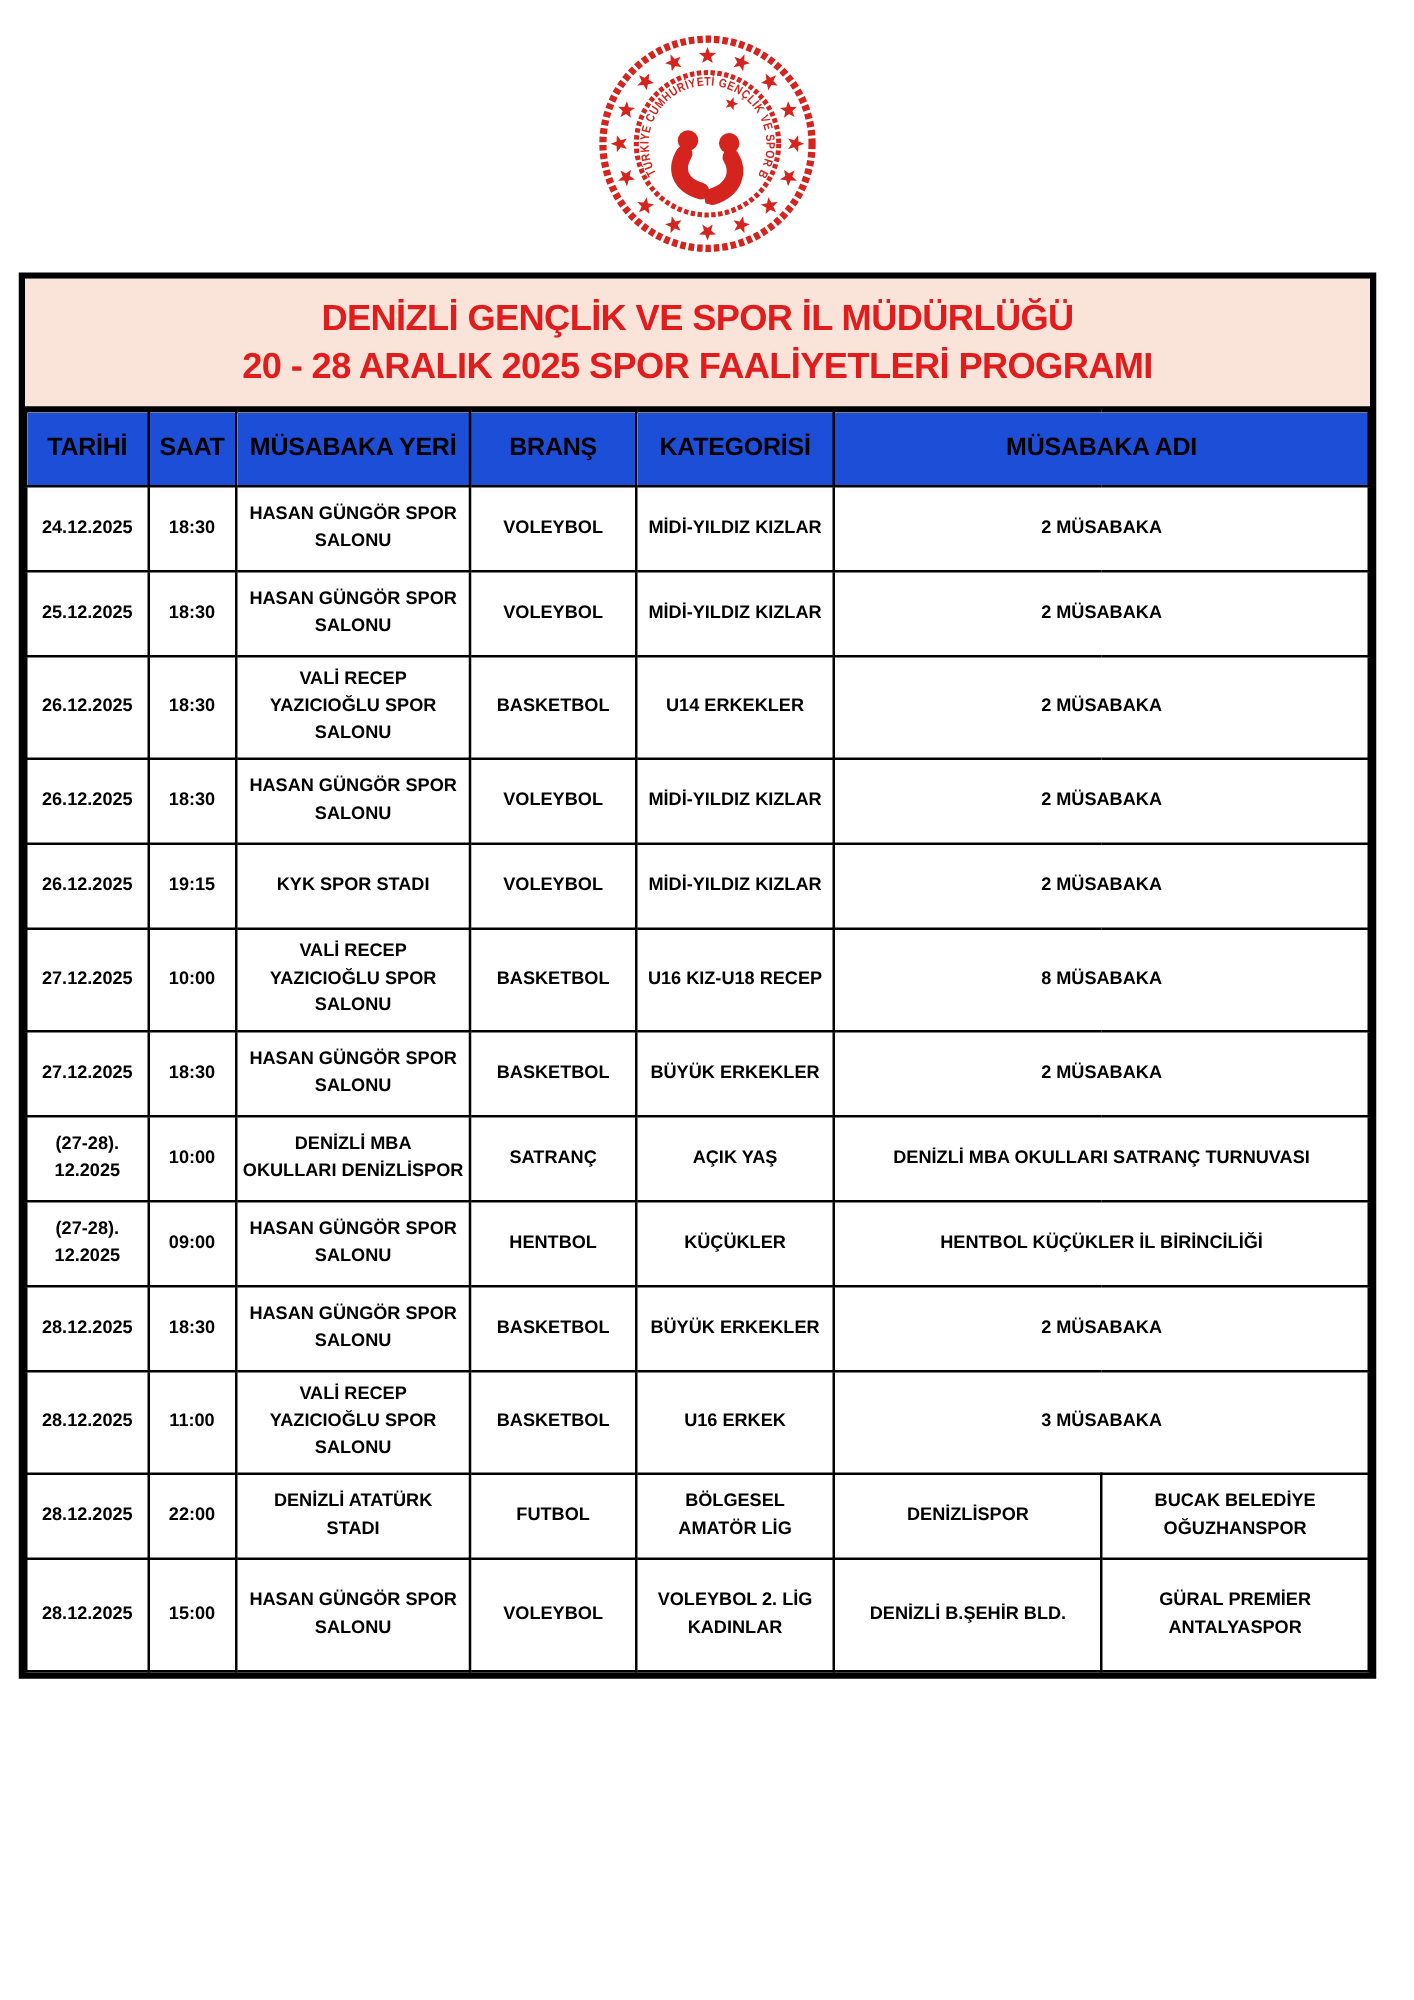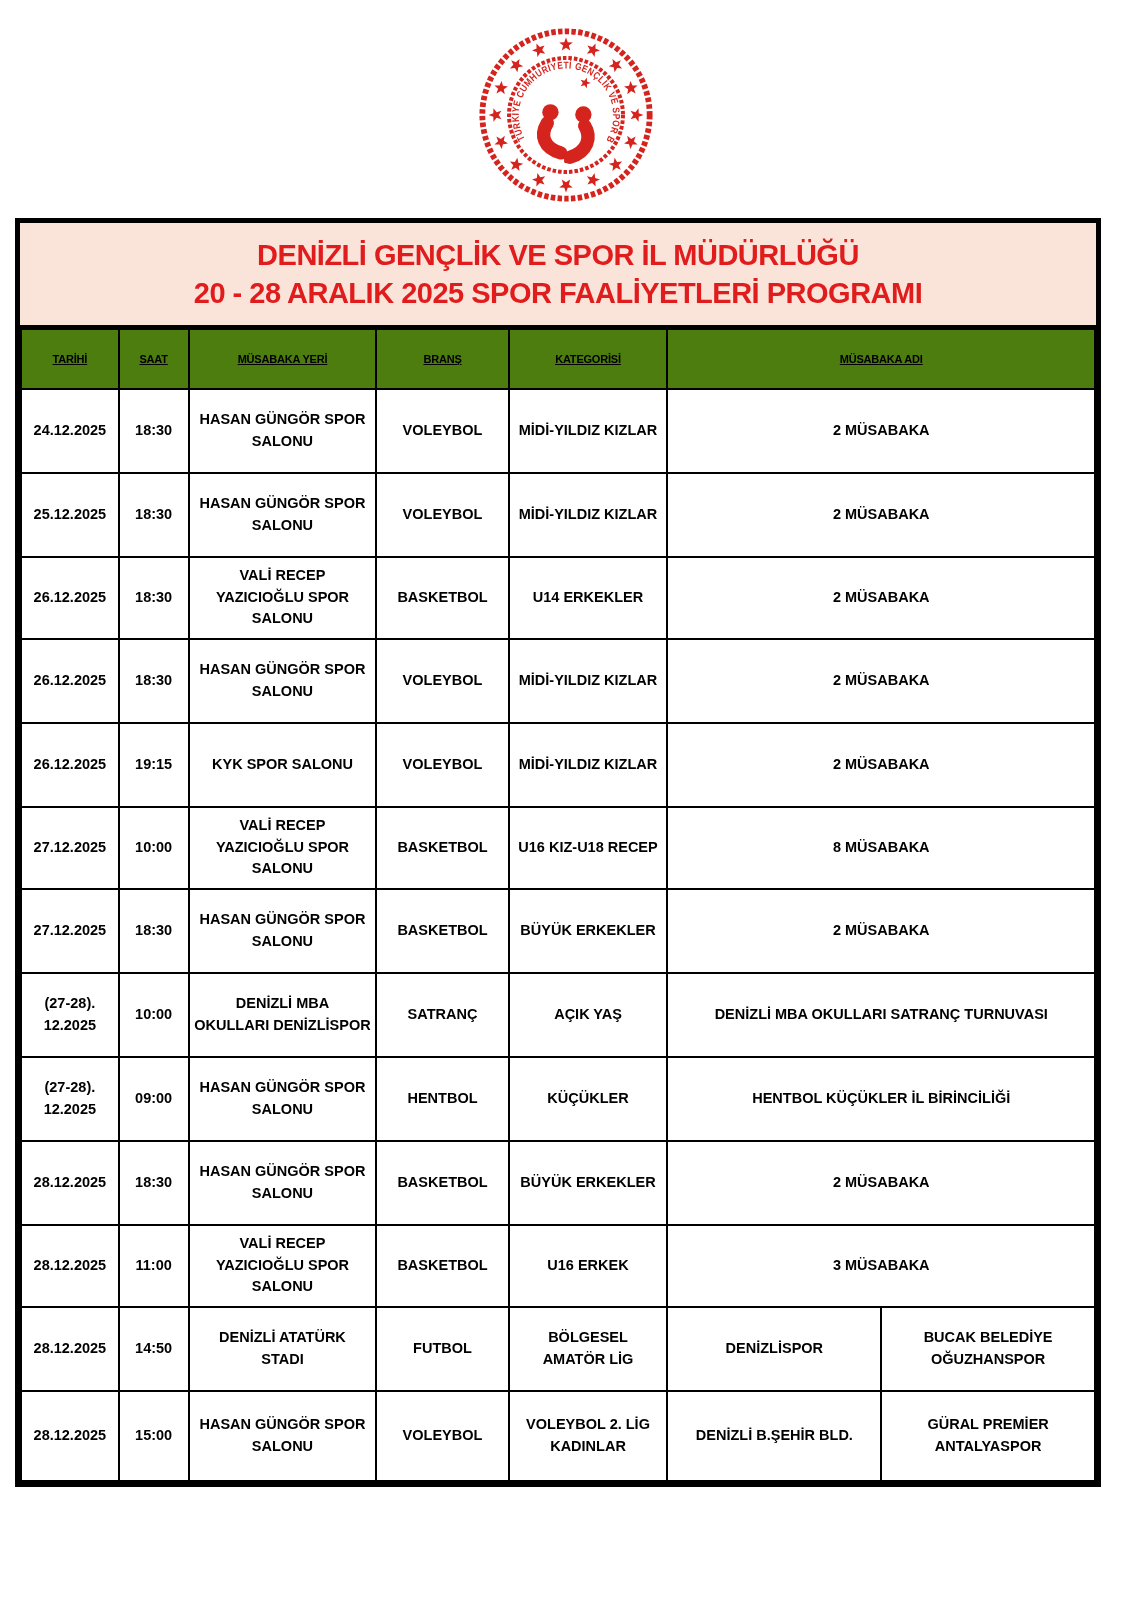--- a/index.html
+++ b/index.html
@@ -39,31 +39,30 @@
     border:2px solid #000;
     text-align:center;
     vertical-align:middle;
     font-weight:bold;
     color:#000;
     white-space:pre-line;
     padding:4px 3px;
     overflow:hidden;
   }
   th{
-    background:#4d7c0f;
-    font-size:11px;
+    background:#1d4ed8;
+    font-size:20px;
     height:50px;
-    text-decoration:underline;
     letter-spacing:-0.2px;
   }
   td{
     font-size:14.5px;
     line-height:1.5;
   }
-  tr.r{height:84px;}
+  tr.r{height:68px;}
   tr.tall{height:82px;}
   tr.xtall{height:90px;}
   .emblem-red{fill:#D5231D;}
   .emblem-stroke{stroke:#D5231D;}
 </style>
 </head>
 <body>
 
 <div class="sheet">
 
@@ -179,21 +178,21 @@
           <td>HASAN GÜNGÖR SPOR
 SALONU</td>
           <td>VOLEYBOL</td>
           <td>MİDİ-YILDIZ KIZLAR</td>
           <td colspan="2">2 MÜSABAKA</td>
         </tr>
 
         <tr class="r">
           <td>26.12.2025</td>
           <td>19:15</td>
-          <td>KYK SPOR SALONU</td>
+          <td>KYK SPOR STADI</td>
           <td>VOLEYBOL</td>
           <td>MİDİ-YILDIZ KIZLAR</td>
           <td colspan="2">2 MÜSABAKA</td>
         </tr>
 
         <tr class="tall">
           <td>27.12.2025</td>
           <td>10:00</td>
           <td>VALİ RECEP
 YAZICIOĞLU SPOR
@@ -251,21 +250,21 @@
           <td>VALİ RECEP
 YAZICIOĞLU SPOR
 SALONU</td>
           <td>BASKETBOL</td>
           <td>U16  ERKEK</td>
           <td colspan="2">3 MÜSABAKA</td>
         </tr>
 
         <tr class="r">
           <td>28.12.2025</td>
-          <td>14:50</td>
+          <td>22:00</td>
           <td>DENİZLİ ATATÜRK
 STADI</td>
           <td>FUTBOL</td>
           <td>BÖLGESEL
 AMATÖR LİG</td>
           <td>DENİZLİSPOR</td>
           <td>BUCAK BELEDİYE
 OĞUZHANSPOR</td>
         </tr>
 

